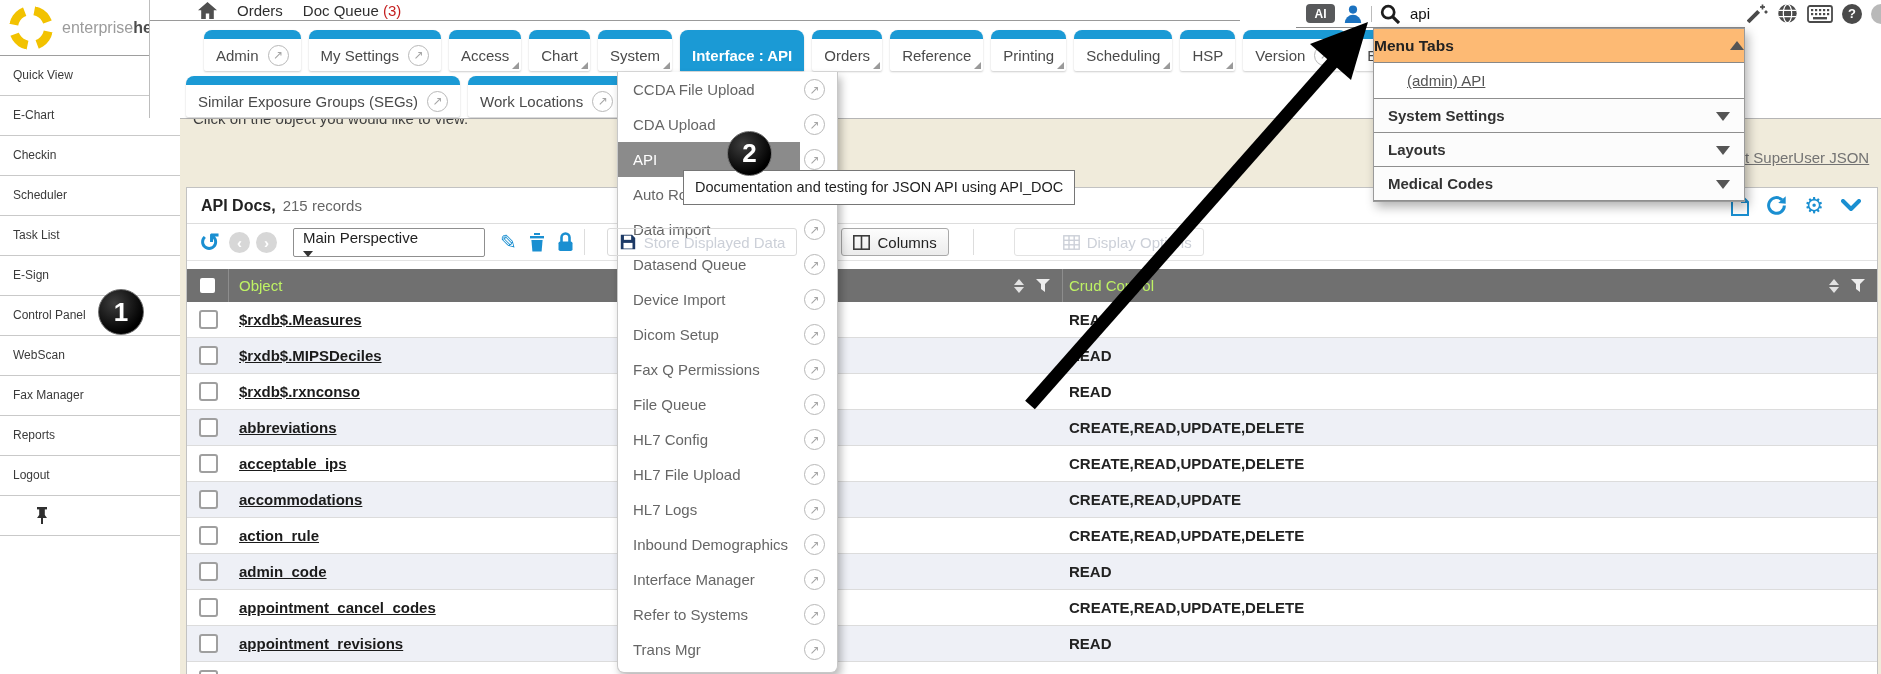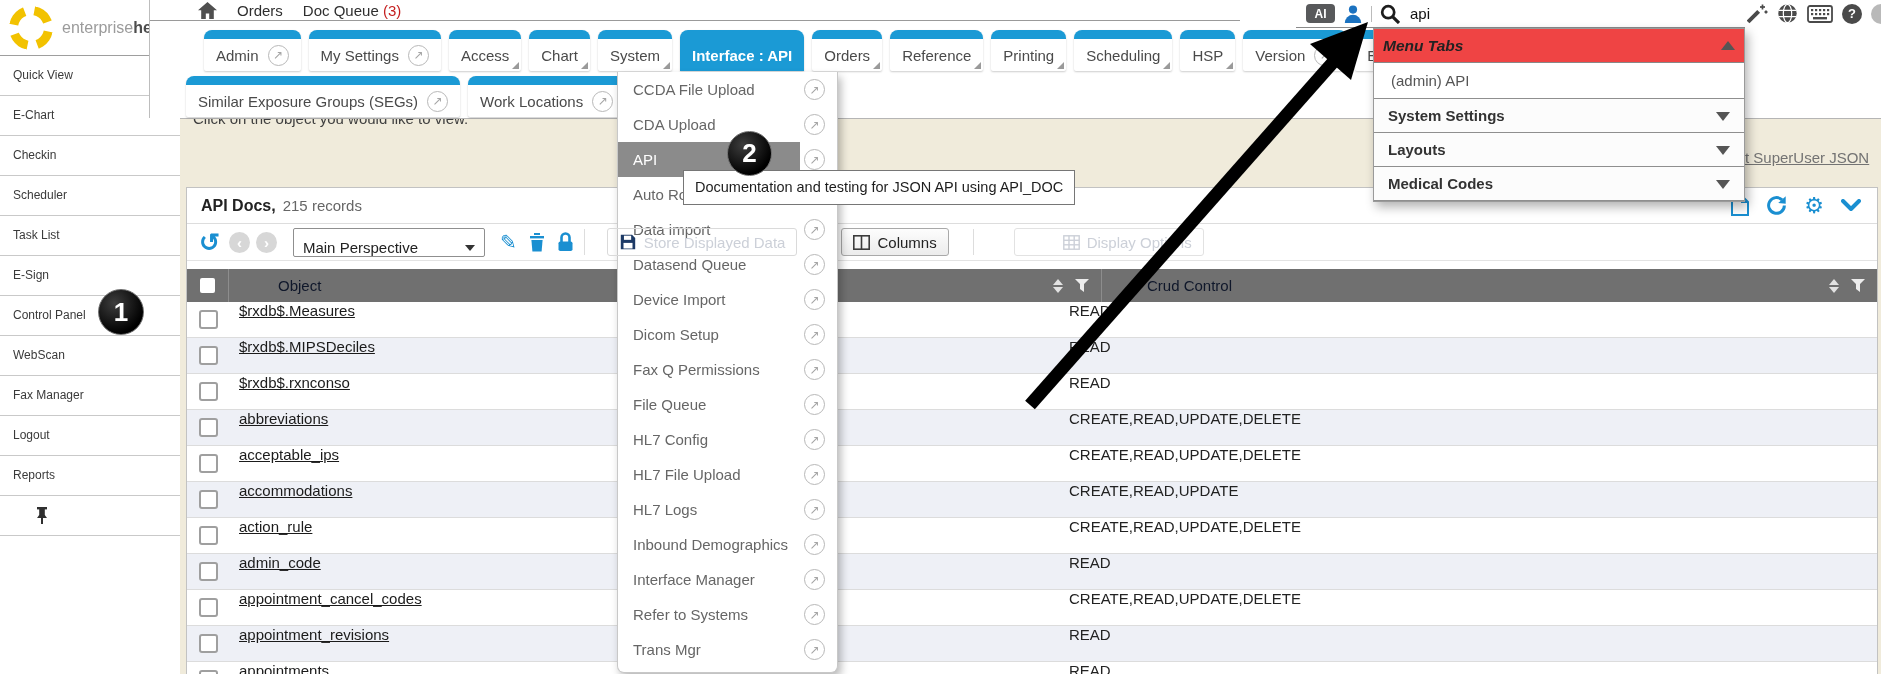--- a/index.html
+++ b/index.html
@@ -33,46 +33,46 @@
   .p-title{font-weight:bold;font-size:16px;color:#222;margin-right:7px;}
   .p-records{font-size:15px;color:#666;}
   .title-icons{margin-left:auto;display:flex;align-items:center;gap:17px;padding-right:16px;}
   .gear-ch{color:#1a8fd1;font-size:22px;line-height:20px;}
 
   .toolbar{height:36px;border-bottom:1px solid #e3e3e3;display:flex;align-items:center;padding-left:12px;}
   .undo-ic{color:#1a8fd1;font-size:25px;font-weight:bold;line-height:25px;cursor:pointer;}
   .nav-circle{width:21px;height:21px;border-radius:50%;background:#d7d7d7;color:#fff;font-weight:bold;
               font-size:15px;display:flex;align-items:center;justify-content:center;cursor:pointer;}
   .select{margin-left:16px;width:172px;height:27px;border:1px solid #8f8f8f;border-radius:2px;background:#fff;
-          display:flex;align-items:flex-end;justify-content:space-between;padding:0 9px;font-size:15px;color:#222;cursor:pointer;}
+          display:flex;align-items:flex-start;justify-content:space-between;padding:0 9px;font-size:15px;color:#222;cursor:pointer;flex-direction:column;}
   .sel-car{width:0;height:0;border:5px solid transparent;border-top:6px solid #333;margin-top:5px;}
   .tool-ic{margin-left:12px;cursor:pointer;display:flex;align-items:center;}
   .pencil-ch{color:#1a8fd1;font-size:20px;}
   .tsep{width:1px;height:26px;background:#ddd;margin:0 10px;}
   .btn{height:28px;border:1px solid #a9a9a9;border-radius:3px;background:linear-gradient(#fdfdfd,#ececec);
        display:inline-flex;align-items:center;gap:7px;padding:0 11px;font-size:15px;color:#222;cursor:pointer;}
   .btn.disabled{color:#ccd0d8;border-color:#e2e2e2;background:#fff;}
   .btn-store{position:relative;z-index:31;background:transparent;border-color:#dadada;color:#ccd0d8;margin-left:12px;}
   .btn-cols{margin-left:44px;}
   .btn-disp{margin-left:30px;padding-left:48px;}
 
-  .thead{margin-top:8px;display:flex;height:33px;background:#707070;color:#0f172a;gap:39px;}
+  .thead{margin-top:8px;display:flex;height:33px;background:#707070;color:#bef264;}
   .th-check{width:42px;border-right:1px solid #8d8d8d;display:flex;align-items:center;justify-content:center;box-sizing:border-box;}
   .th-obj{width:834px;border-right:1px solid #8d8d8d;display:flex;align-items:center;padding-left:10px;
           font-size:15px;box-sizing:border-box;}
   .th-crud{flex:1;display:flex;align-items:center;padding-left:6px;font-size:15px;}
   .hicons{margin-left:auto;display:flex;align-items:center;gap:12px;margin-right:12px;}
   .sort-ic{display:inline-flex;flex-direction:column;gap:2px;cursor:pointer;}
   .sort-ic i{display:block;width:0;height:0;border:5px solid transparent;}
   .sort-ic .up{border-bottom:6px solid #e2e2e2;border-top:none;}
   .sort-ic .dn{border-top:6px solid #e2e2e2;border-bottom:none;}
   .cb-head{width:15px;height:15px;background:#fff;border-radius:2px;cursor:pointer;}
   .cb{width:15px;height:15px;border:2px solid #9f9f9f;border-radius:3px;background:#fff;cursor:pointer;}
 
-  .trow{display:flex;height:35px;border-bottom:1px solid #dcdcdc;background:#fff;}
+  .trow{display:flex;height:35px;border-bottom:1px solid #dcdcdc;align-items:center;background:#fff;font-weight:bold;}
   div.trow:nth-of-type(even){background:#eef0f6;}
   .td-check{width:42px;display:flex;align-items:center;justify-content:center;box-sizing:border-box;}
   .td-obj{width:834px;padding-left:10px;box-sizing:border-box;}
   .obj-link{font-size:15px;color:#1b1b1b;text-decoration:underline;cursor:pointer;}
   .td-crud{flex:1;padding-left:6px;font-size:15px;color:#222;}
 
   
   .top-white{position:absolute;left:149px;top:0;width:1732px;height:118px;background:#fff;
              border-left:1px solid #bdbdbd;z-index:5;box-sizing:border-box;}
   .crumbs{position:absolute;left:0;top:0;width:1090px;height:21px;border-bottom:1px solid #9a9a9a;
@@ -116,23 +116,23 @@
   .mi.hl{background:linear-gradient(90deg,#8b8b8b 0,#8b8b8b 182px,#fff 182px);color:#fff;}
 
   
   .tooltip{position:absolute;left:683px;top:170px;height:35px;line-height:33px;padding:0 11px;
            background:#fff;border:1px solid #767676;font-size:14.5px;color:#1d1d1d;white-space:nowrap;
            z-index:33;box-sizing:border-box;}
 
   
   .mt-panel{position:absolute;left:1373px;top:28px;width:372px;background:#fff;border:1px solid #9a9a9a;
             box-shadow:3px 5px 10px rgba(0,0,0,.3);z-index:40;box-sizing:border-box;}
-  .mtp-header{height:33px;display:flex;align-items:center;justify-content:space-between;padding:0 9px;
-              font-weight:bold;font-size:15.5px;color:#222;border-bottom:1px solid #888;background:#ef4444;cursor:pointer;font-style:italic;}
-  .mtp-item{height:35px;display:flex;align-items:center;padding:0 17px;font-size:15px;color:#555;cursor:pointer;}
+  .mtp-header{height:33px;display:flex;align-items:center;justify-content:space-between;padding:0 0;
+              font-weight:bold;font-size:15.5px;color:#222;border-bottom:1px solid #888;background:#fdba74;cursor:pointer;}
+  .mtp-item{height:35px;display:flex;align-items:center;padding:0 33px;font-size:15px;color:#555;cursor:pointer;text-decoration:underline;}
   .mtp-section{height:33px;display:flex;align-items:center;justify-content:space-between;padding:0 14px;
                font-weight:bold;font-size:15px;color:#333;border-top:1px solid #8f8f8f;background:#fcfcfc;cursor:pointer;}
   .mt-panel .mtp-section:last-of-type{border-bottom:1px solid #8f8f8f;}
   .tri-up{width:0;height:0;border:7px solid transparent;border-bottom:9px solid #555;margin-bottom:8px;}
   .tri-dn{width:0;height:0;border:7px solid transparent;border-top:9px solid #555;margin-top:8px;}
 
   
   .annot-arrow{position:absolute;left:0;top:0;z-index:38;pointer-events:none;}
   .num-badge{position:absolute;width:44px;height:44px;border-radius:50%;color:#fff;font-size:26px;
              font-weight:bold;display:flex;align-items:center;justify-content:center;z-index:60;
@@ -153,22 +153,22 @@
 
     <div class="side-item">Quick View</div>
         <div class="side-item">E-Chart</div>
         <div class="side-item">Checkin</div>
         <div class="side-item">Scheduler</div>
         <div class="side-item">Task List</div>
         <div class="side-item">E-Sign</div>
         <div class="side-item">Control Panel</div>
         <div class="side-item">WebScan</div>
         <div class="side-item">Fax Manager</div>
+        <div class="side-item">Reports</div>
         <div class="side-item">Logout</div>
-        <div class="side-item">Reports</div>
       </div>
     <div class="pin-row">
       <svg width="12" height="17" viewBox="0 0 12 17">
         <rect x="1" y="0" width="10" height="2.4" fill="#2f2f2f"></rect>
         <rect x="3.2" y="2" width="5.6" height="6.5" fill="#2f2f2f"></rect>
         <path d="M1 11 L3.2 8 h5.6 L11 11 z" fill="#2f2f2f"></path>
         <rect x="5" y="11" width="2" height="6" fill="#2f2f2f"></rect>
       </svg>
     </div>
   </div>

